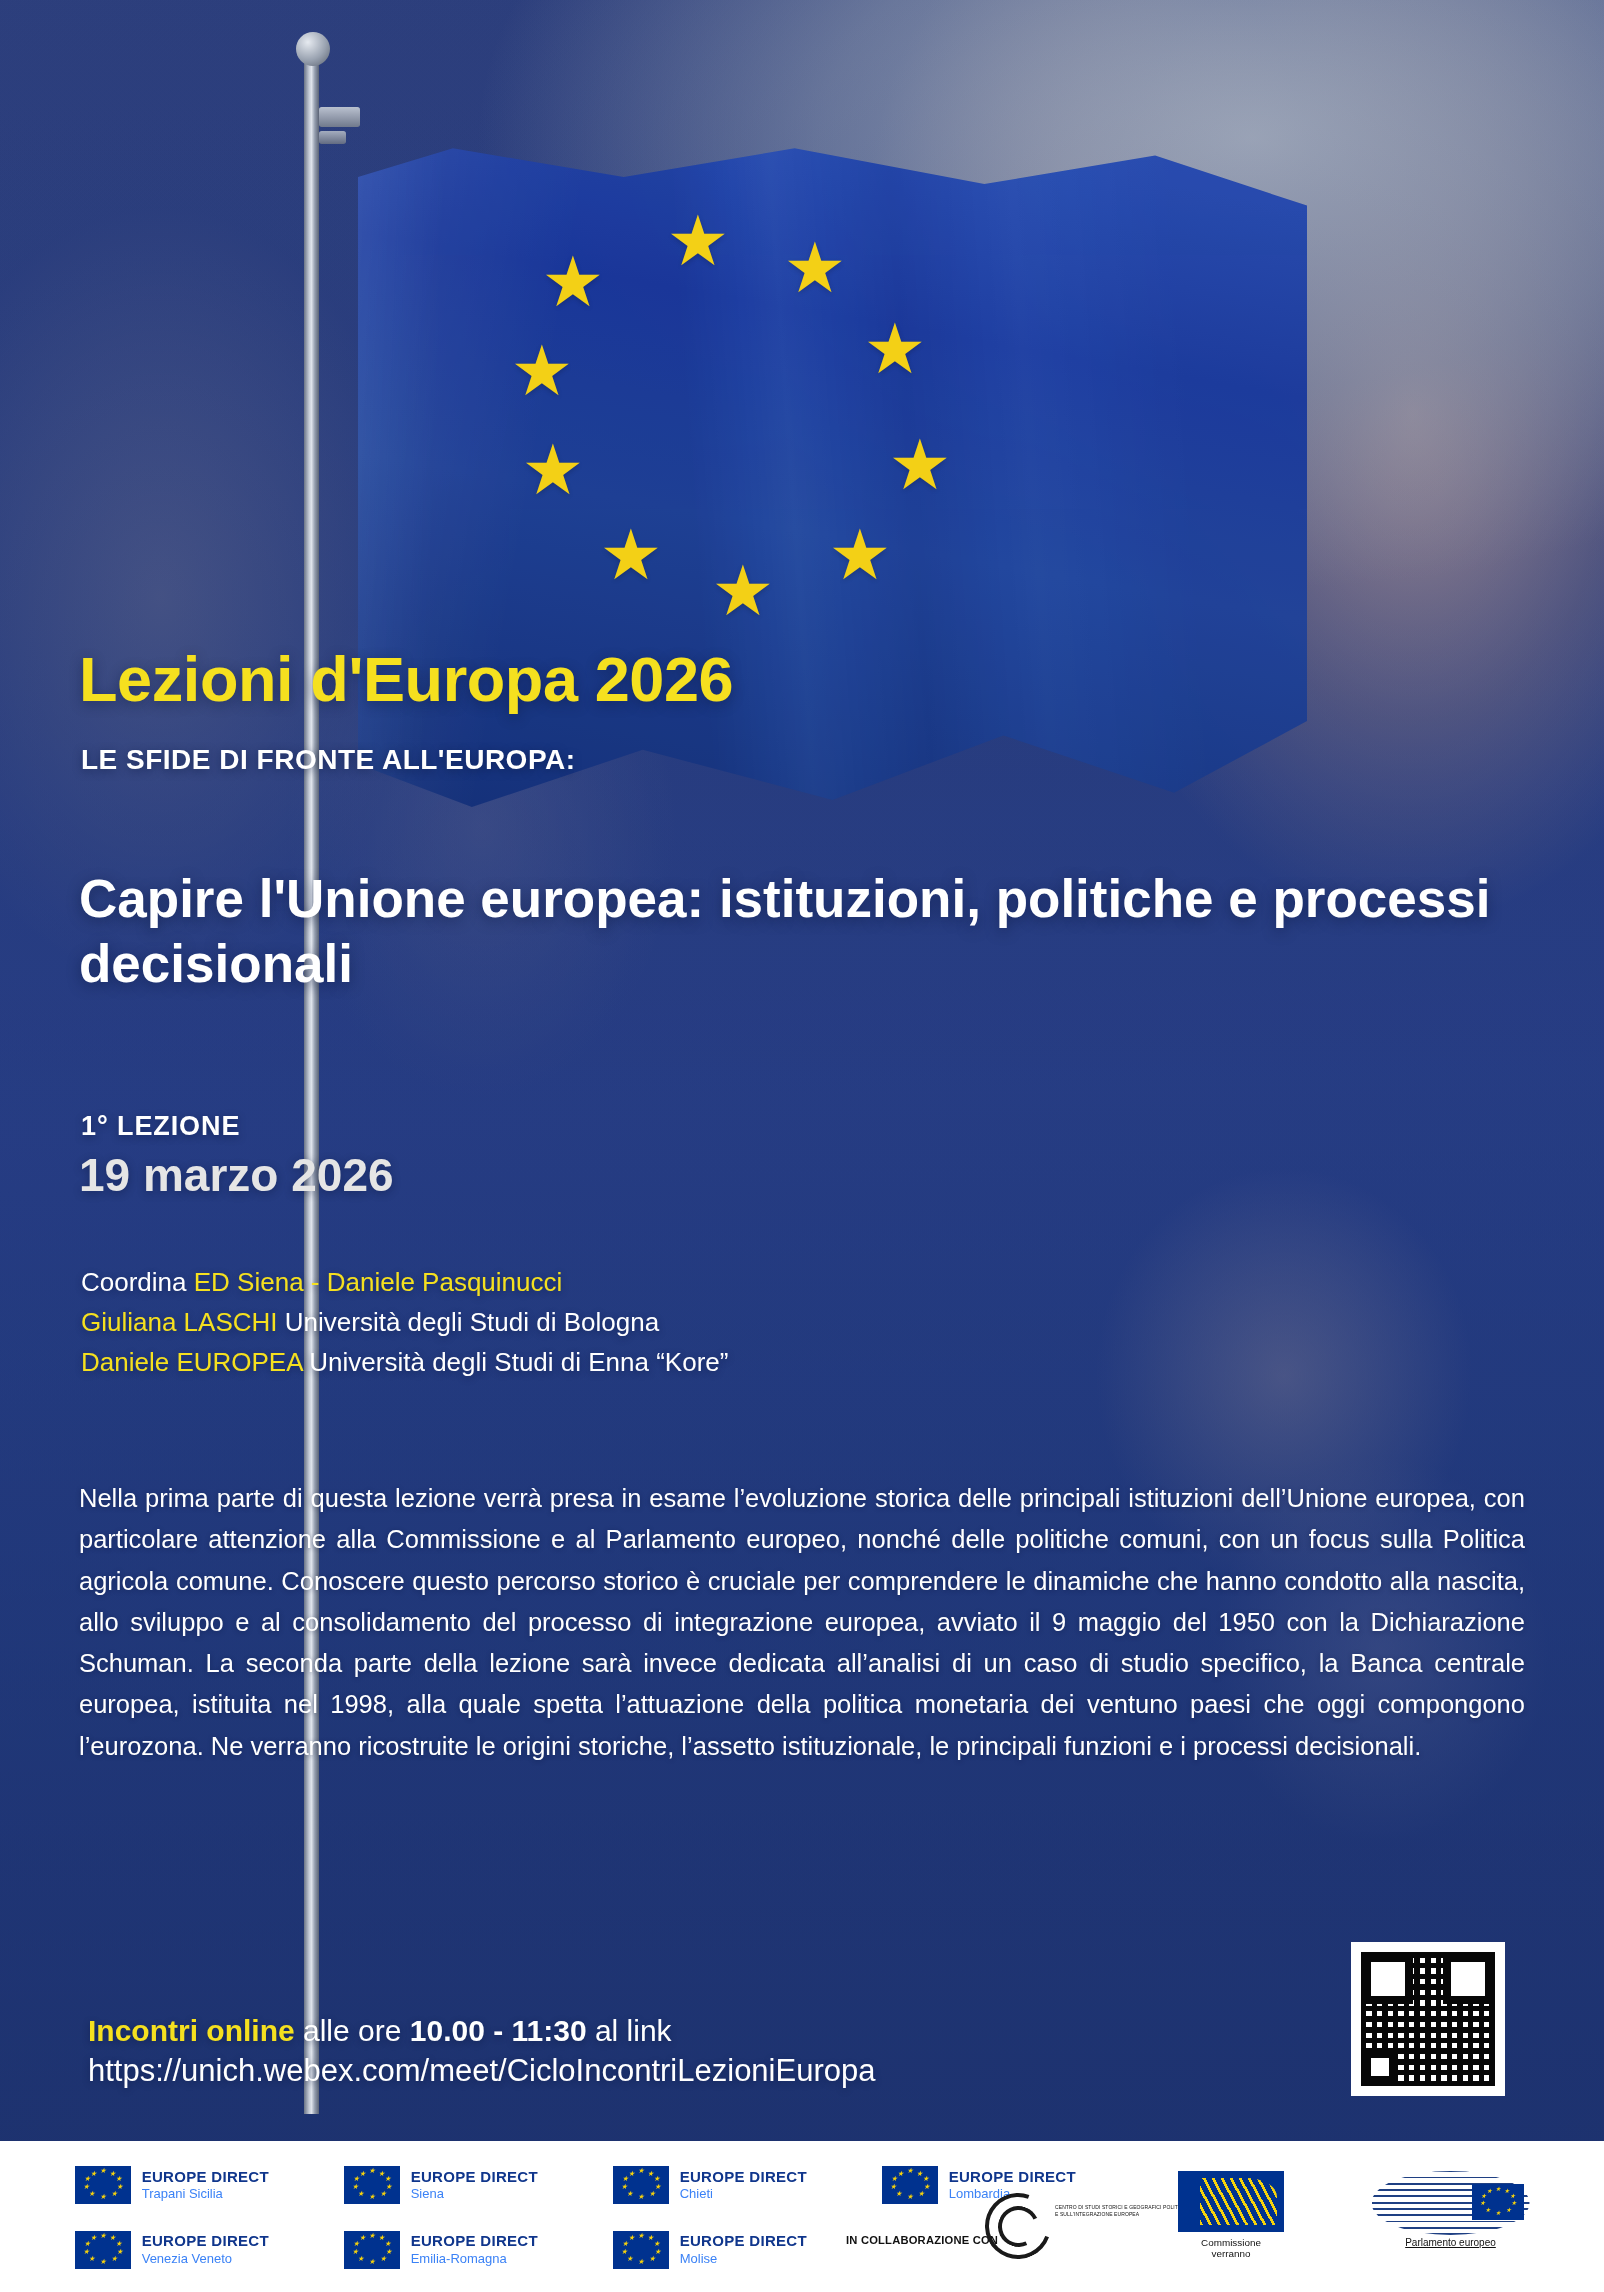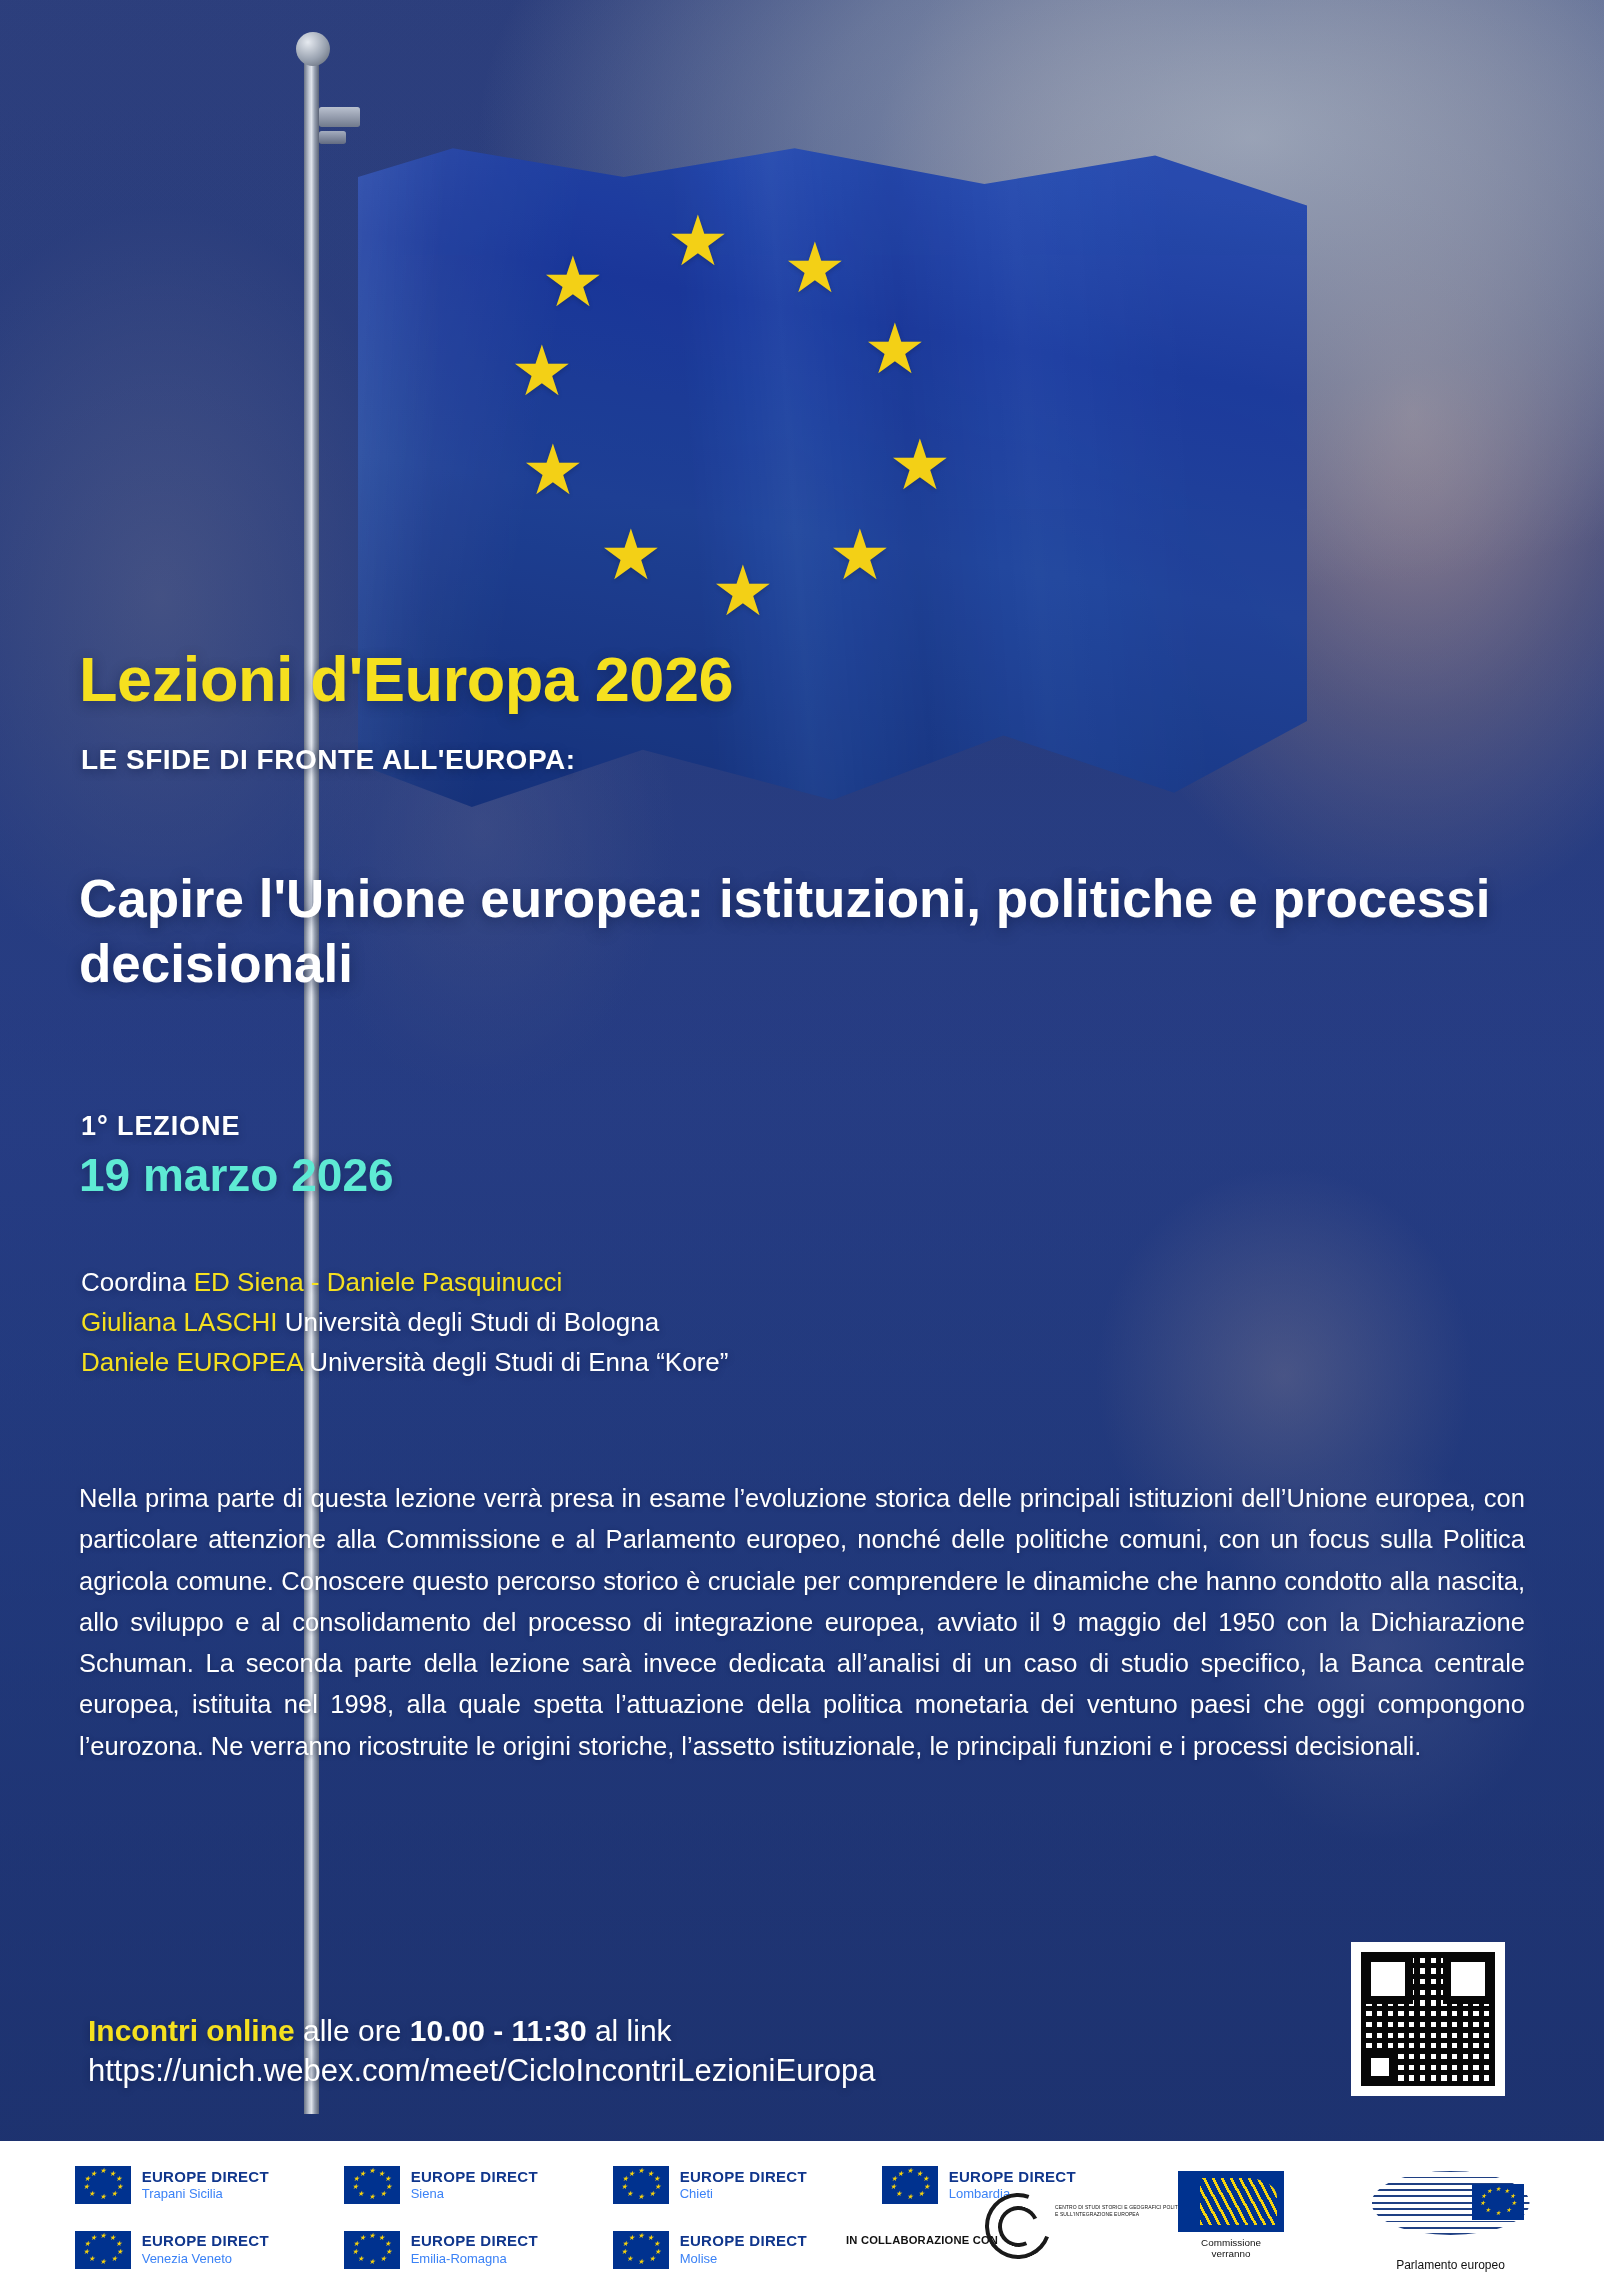--- a/index.html
+++ b/index.html
@@ -146,21 +146,21 @@
     left: 81px; top: 1111px;
     color: #ffffff;
     font-size: 27px;
     font-weight: bold;
     letter-spacing: 0.9px;
     text-shadow: 0 1.8px 7.2px rgba(10,22,60,0.5);
   }
   .lesson-date {
     position: absolute;
     left: 79px; top: 1148px;
-    color: #5eead4;
+    color: #e5e5e5;
     font-size: 46px;
     font-weight: bold;
     text-shadow: 0 1.8px 9px rgba(10,22,60,0.45);
   }
 
   .speakers {
     position: absolute;
     left: 81px; top: 1263px;
     width: 1164px;
     font-size: 26px;
@@ -354,21 +354,21 @@
     width: 52px; height: 36px;
     background: #00328f;
   }
   .ep-mark .flagbox i {
     position: absolute;
     color: #f5d20d;
     font-size: 6.3px;
     line-height: 1;
     transform: translate(-50%,-50%);
   }
-  .ep-cap { font-size: 12px; color: #111; margin-top: 23px; }
+  .ep-cap { font-size: 10px; color: #111; margin-top: 2px; text-decoration: underline; }
 </style>
 </head>
 <body>
 
 <div id="poster">
 
   <div class="bg"></div>
   <div class="bg-veil"></div>
 
   <div class="pole"></div>

